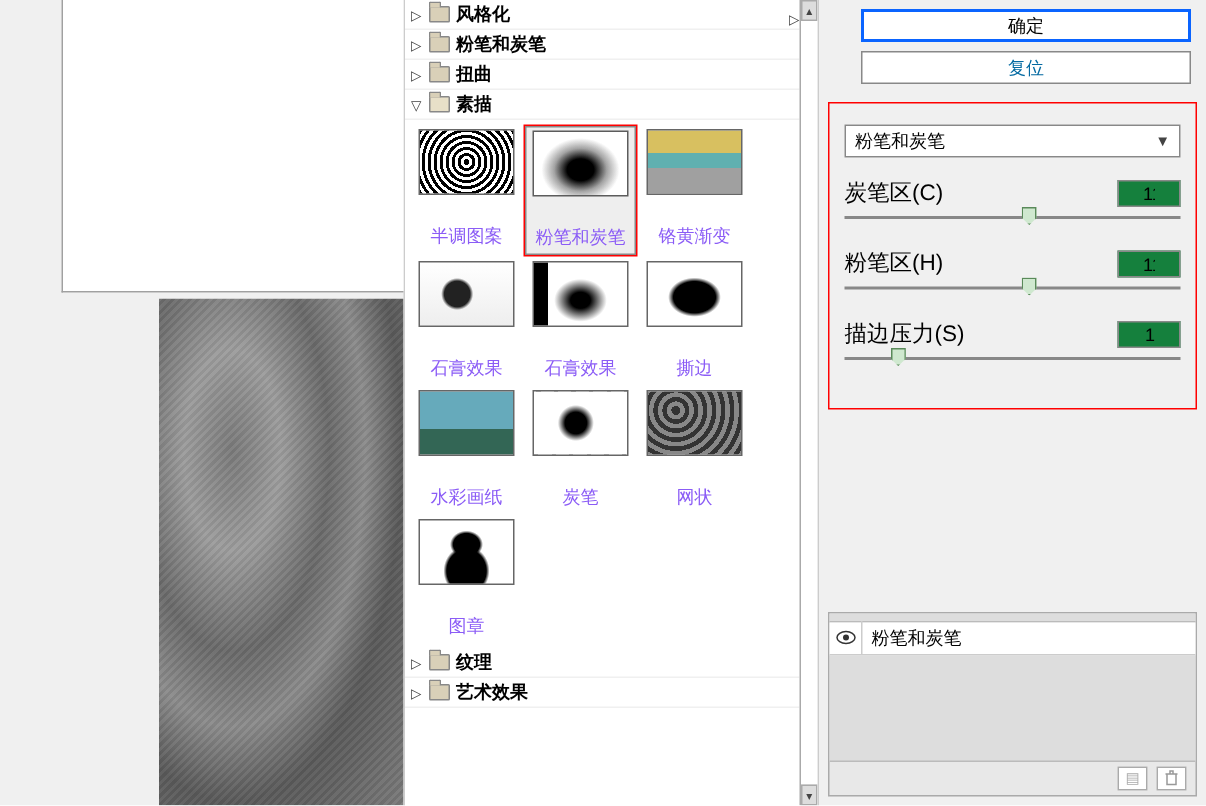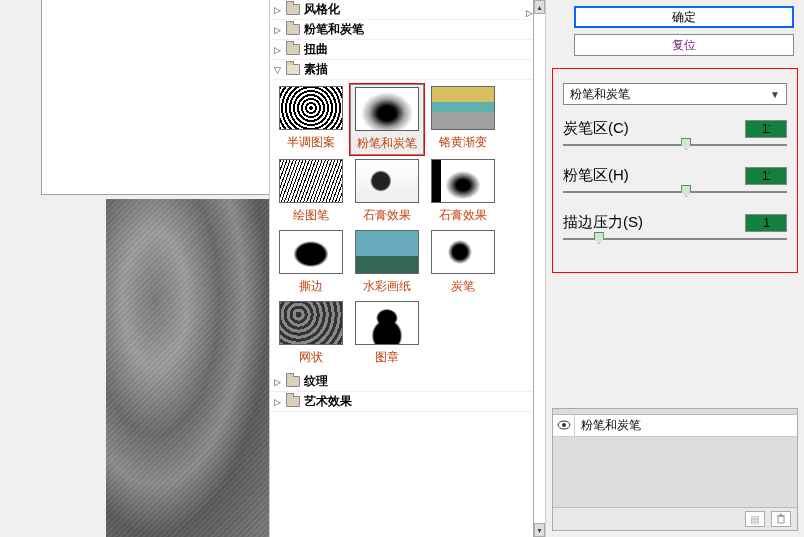--- a/index.html
+++ b/index.html
@@ -22,28 +22,28 @@
   .cat-scroll .up, .cat-scroll .dn { height: 14px; width: 11px; background:#ddd; border:1px solid #aaa; display:flex;align-items:center;justify-content:center;font-size:8px;color:#444;}
   .cat-scroll .dn { position:absolute; bottom:0; }
   .mid-inner { position: relative; flex: 1; overflow: hidden; }
   .mid-cats { position: absolute; left:0; top:0; right:12px; }
   .grid-area { padding: 4px 24px 4px 4px; }
   .grid { display: flex; flex-wrap: wrap; gap: 2px; }
   .thumb { width: 74px; display: flex; flex-direction: column; align-items: center; cursor: pointer; padding: 2px 0; }
   .thumb.selected { border: 1px solid #888; background: #eee; }
   .thumb.selected-red { outline: 1px solid #f00; outline-offset: 0; }
   .timg { width: 64px; height: 44px; background: #888; border: 1px solid #666; }
-  .tlabel { margin-top: 4px; font-size: 12px; color: #c2410c; white-space: nowrap; }
+  .tlabel { margin-top: 19px; font-size: 12px; color: #8b5cf6; white-space: nowrap; }
 
   .right-col { width: 258px; height: 537px; background: #f0f0f0; display: flex; flex-direction: column; }
   .right-top { padding: 6px 10px 2px 28px; display: flex; flex-direction: column; gap: 6px; }
   .chk-tri { position: absolute; left:-20px; top:8px; font-size:9px; color:#444; }
   .rt-wrap { position: relative; }
   .btn { height: 22px; border: 2px solid #0a64ff; background: #fff; display:flex;align-items:center;justify-content:center; cursor:pointer; font-size:12px; }
-  .btn.secondary { border: 1px solid #888; color:#701a75; }
+  .btn.secondary { border: 1px solid #888; color:#0369a1; }
   .params { margin: 10px 6px 6px 6px; border: 1px solid #f00; padding: 14px 10px 26px 10px; display:flex; flex-direction:column; gap: 6px; }
   .dd { height: 22px; border: 1px solid #888; background: #fff; display:flex; align-items:center; padding: 0 6px; justify-content: space-between; cursor:pointer; }
   .dd .chev { font-size: 10px; color:#444; margin-left: 6px; }
   .param-row { display:flex; align-items:center; justify-content: space-between; margin-top: 8px; }
   .param-row label { font-size: 15px; }
   .param-row .val { width: 42px; height: 18px; border: 1px solid #888; background:#15803d; text-align: right; padding: 1px 16px; font-size: 12px; }
   .slider { position: relative; height: 14px; }
   .slider .track { position:absolute; left:0; right:0; top:6px; height:2px; background:#888; }
   .slider .handle { position:absolute; top:0; width:10px; height:12px; background:#cfe8cf; border:1px solid #5a8a5a; transform: translateX(-50%); clip-path: polygon(50% 100%, 100% 60%, 100% 0, 0 0, 0 60%); }
 
@@ -121,24 +121,20 @@
               </div>
               <div class="thumb selected selected-red">
                 <div class="timg t2"></div>
                 <div class="tlabel">粉笔和炭笔</div>
               </div>
               <div class="thumb">
                 <div class="timg t3"></div>
                 <div class="tlabel">铬黄渐变</div>
               </div>
               <div class="thumb">
-                <div class="timg t4"></div>
-                <div class="tlabel">绘图笔</div>
-              </div>
-              <div class="thumb">
                 <div class="timg t5"></div>
                 <div class="tlabel">石膏效果</div>
               </div>
               <div class="thumb">
                 <div class="timg t6"></div>
                 <div class="tlabel">石膏效果</div>
               </div>
               <div class="thumb">
                 <div class="timg t8"></div>
                 <div class="tlabel">撕边</div>

